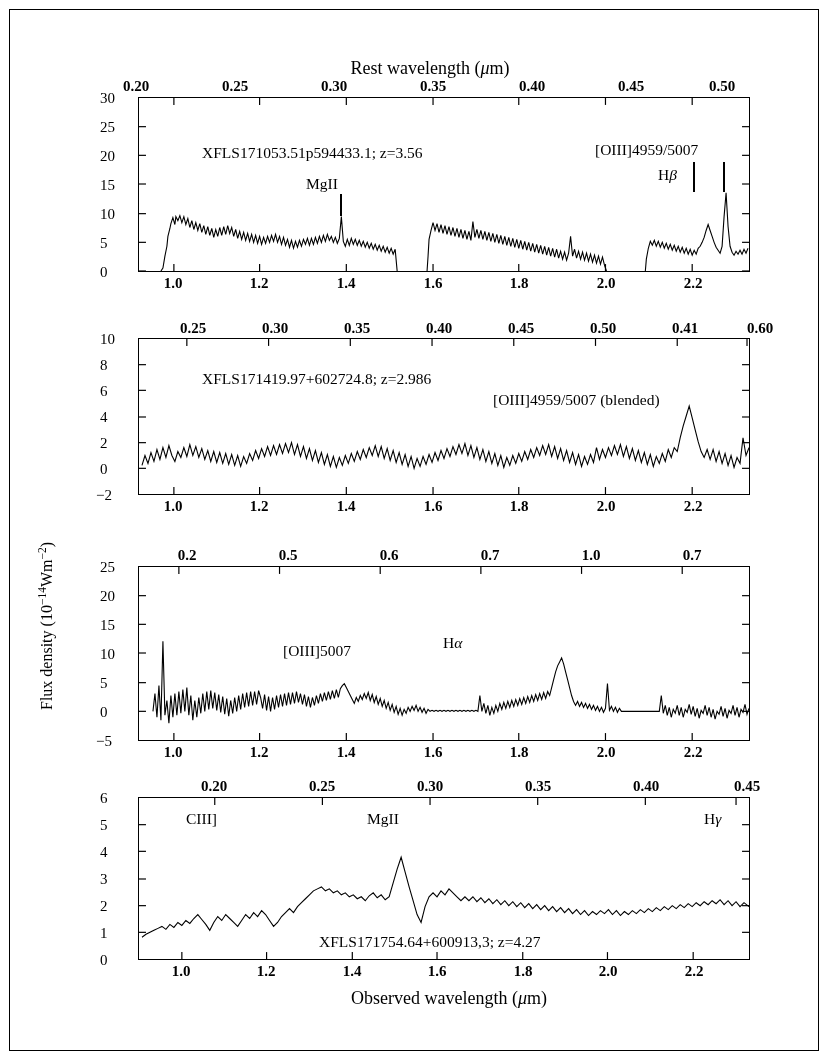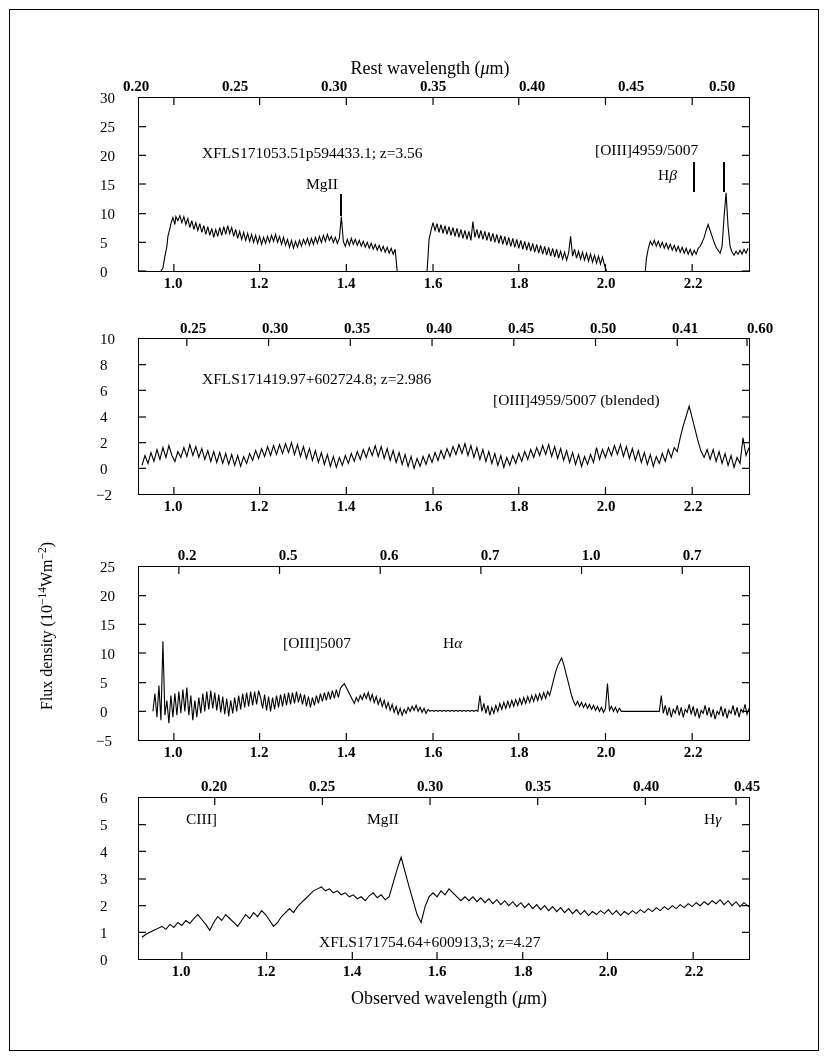--- a/index.html
+++ b/index.html
@@ -268,21 +268,21 @@
     </div>
 
     <div class="tick-label" style="left:138px;top:207px;width:50px;">1.0</div>
     <div class="tick-label" style="left:224px;top:207px;width:50px;">1.2</div>
     <div class="tick-label" style="left:311px;top:207px;width:50px;">1.4</div>
     <div class="tick-label" style="left:398px;top:207px;width:50px;">1.6</div>
     <div class="tick-label" style="left:484px;top:207px;width:50px;">1.8</div>
     <div class="tick-label" style="left:571px;top:207px;width:50px;">2.0</div>
     <div class="tick-label" style="left:658px;top:207px;width:50px;">2.2</div>
 
-    <div class="ann" style="left:273px;top:96px;">[OIII]5007</div>
+    <div class="ann" style="left:273px;top:104px;">[OIII]5007</div>
 
     <div class="ann" style="left:433px;top:96px;">H<i>α</i></div>
 
   </div>
 
   <div class="panel" style="left:0;top:760px;width:810px;height:260px;">
 
     <div class="tick-label" style="left:179px;top:9px;width:50px;">0.20</div>
     <div class="tick-label" style="left:287px;top:9px;width:50px;">0.25</div>
     <div class="tick-label" style="left:395px;top:9px;width:50px;">0.30</div>

